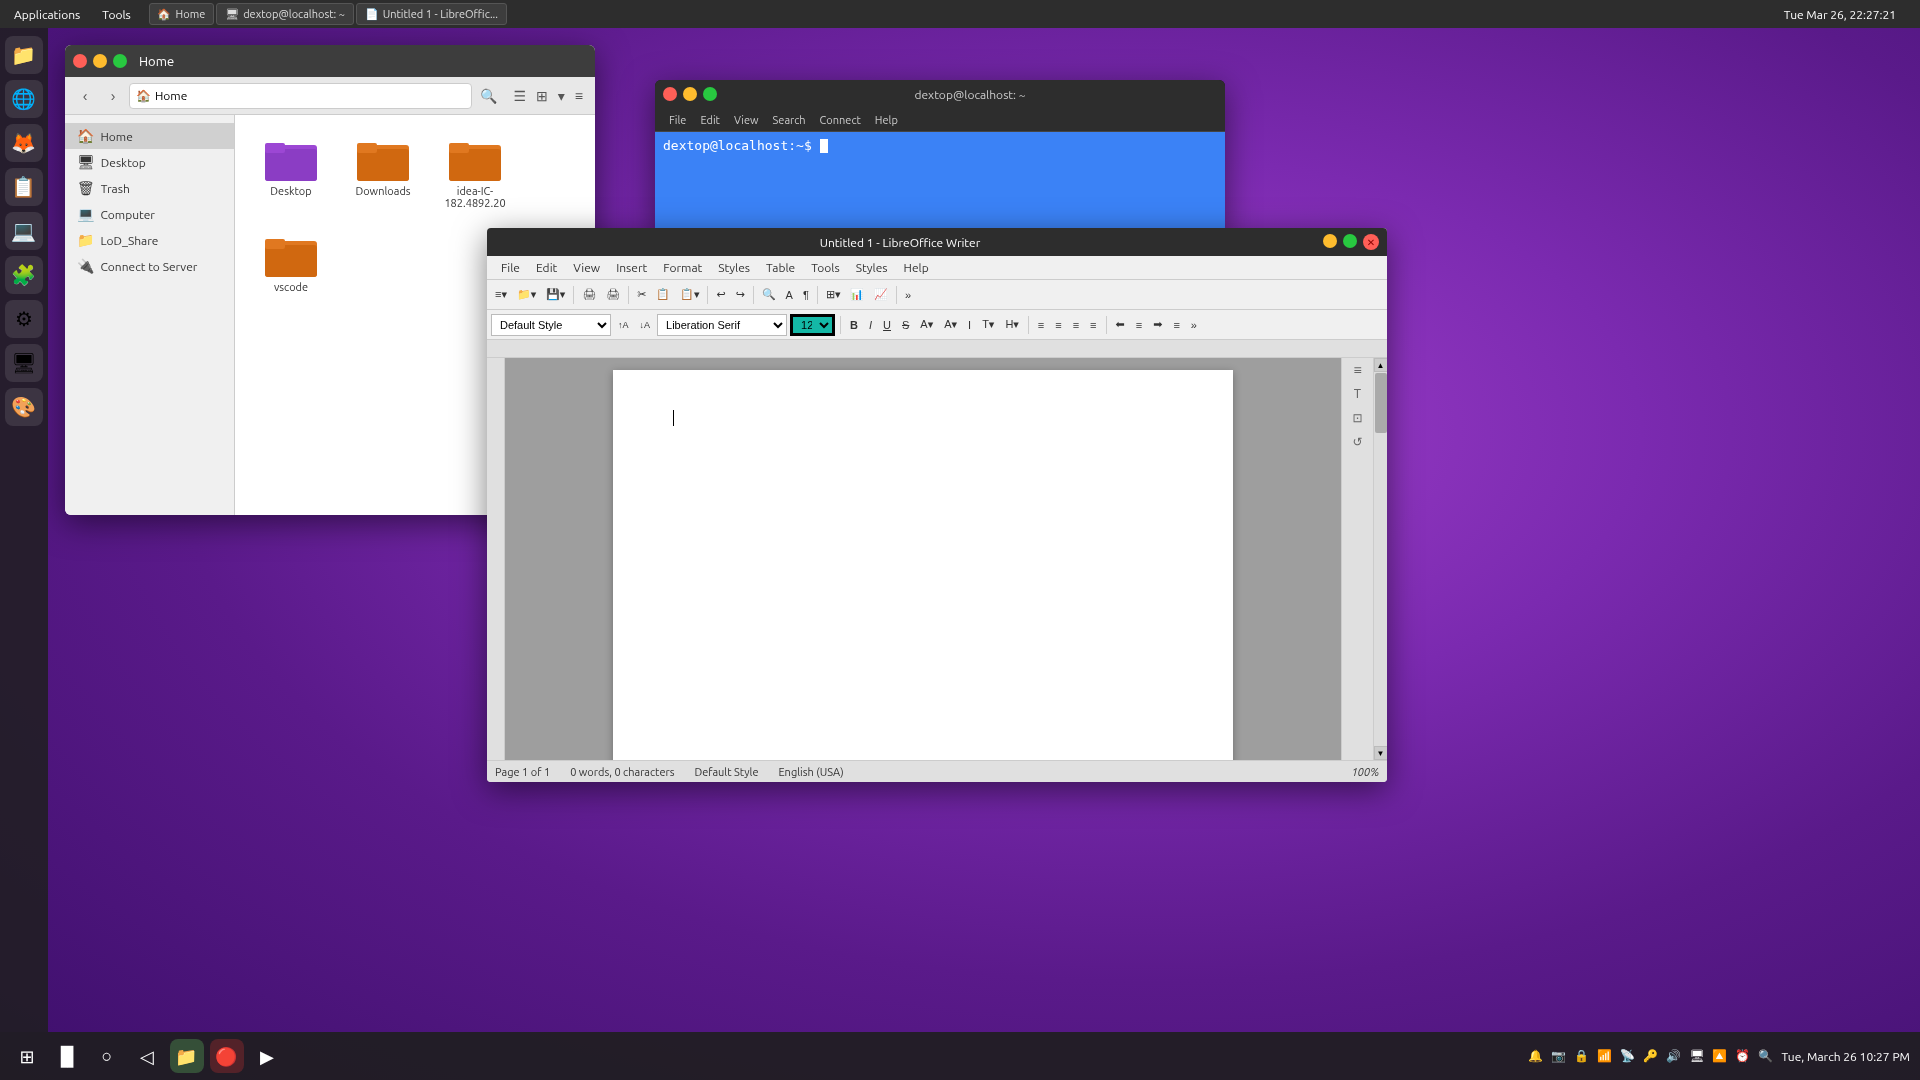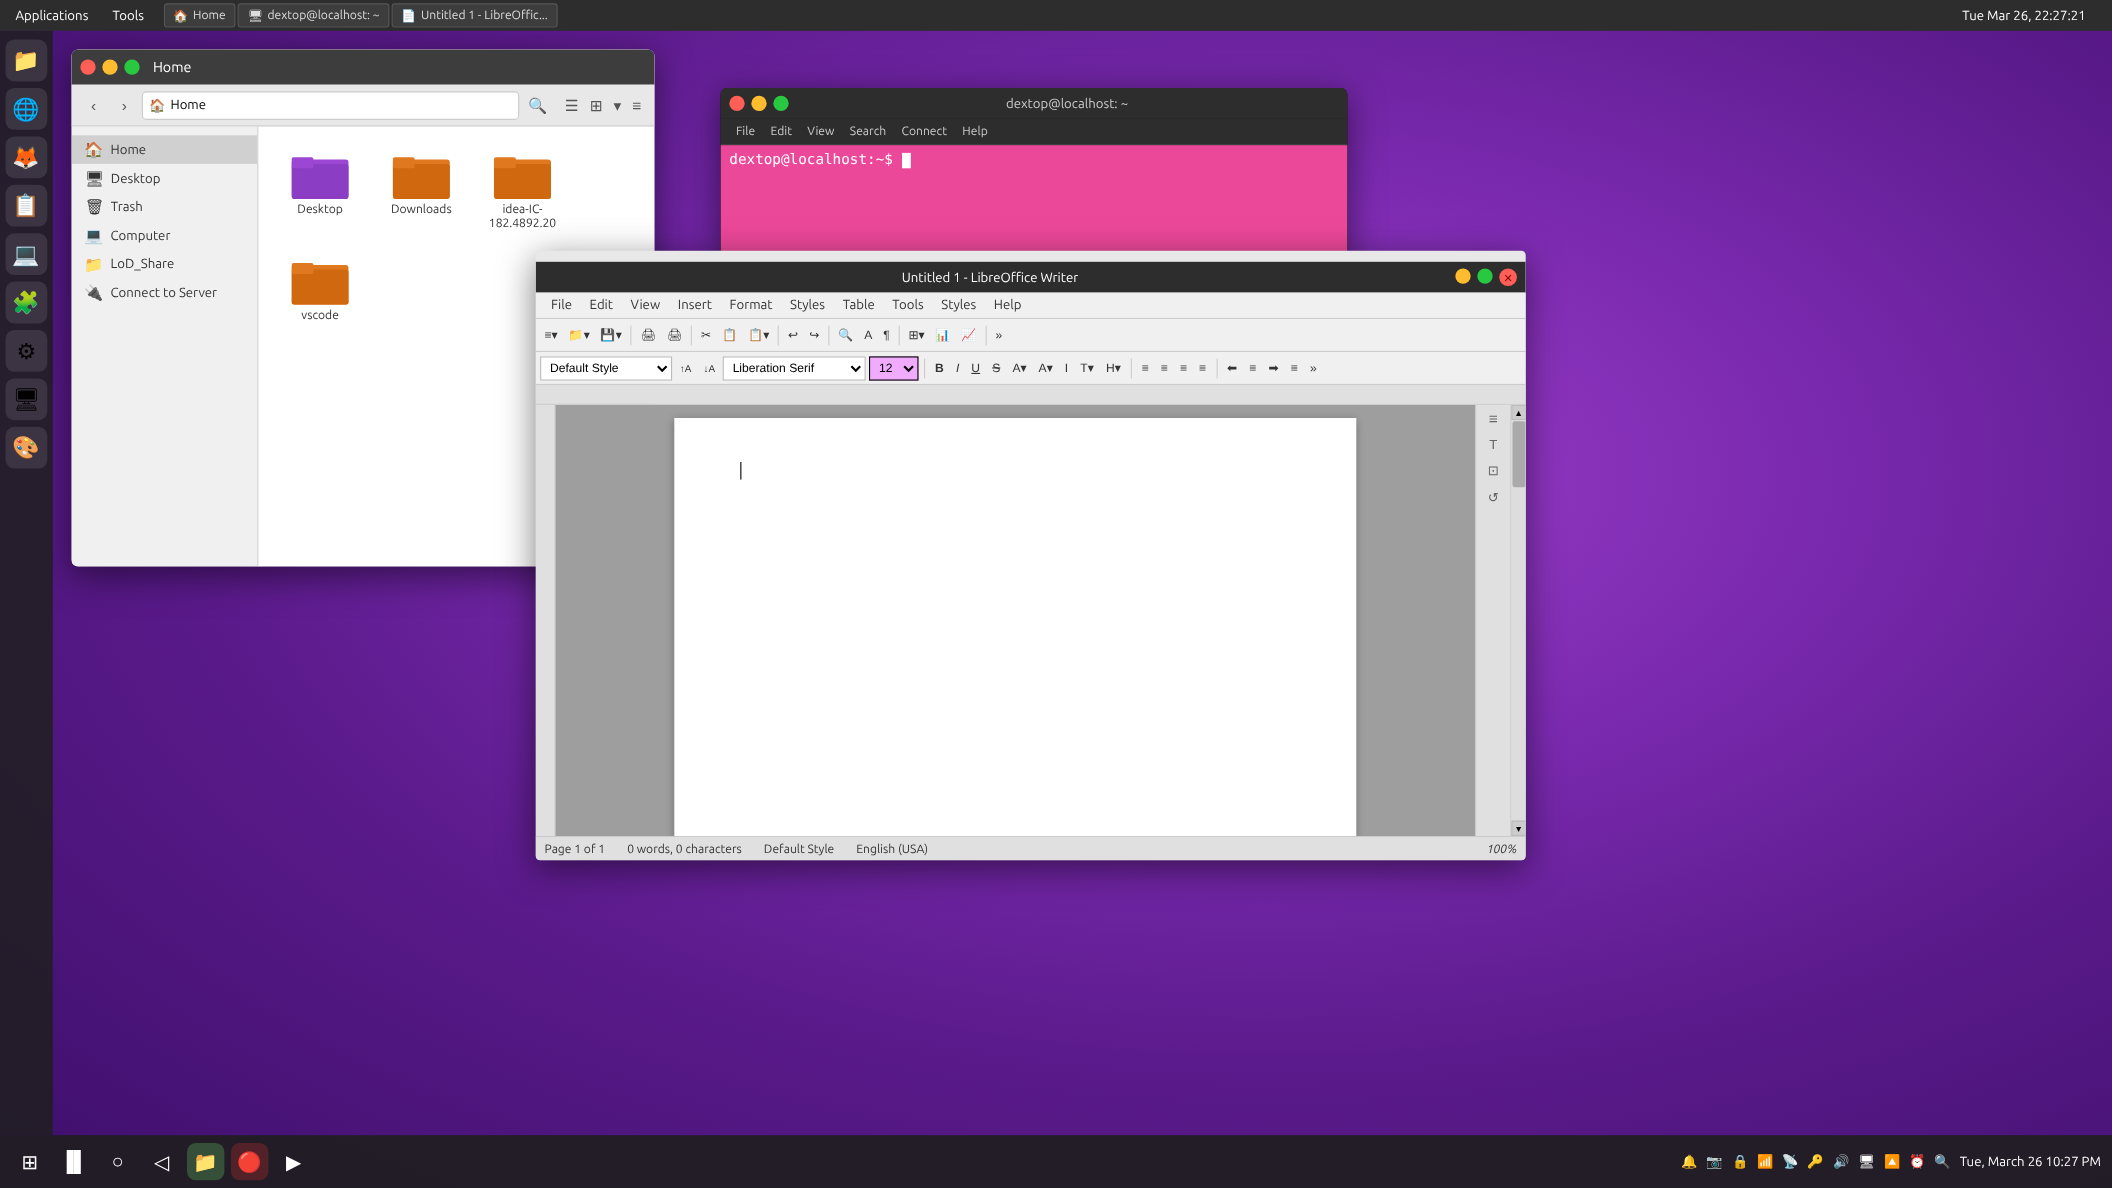--- a/index.html
+++ b/index.html
@@ -304,21 +304,21 @@
       gap: 2px;
     }
     .term-menu-item {
       color: #ccc;
       font-size: 11px;
       padding: 2px 6px;
       cursor: pointer;
     }
     .term-body {
       flex: 1;
-      background: #ec4899;
+      background: #3b82f6;
       color: #f0f0f0;
       font-family: monospace;
       font-size: 13px;
       padding: 6px 8px;
     }
     .term-prompt { color: #fff; }
     .term-cursor {
       display: inline-block;
       width: 8px;
       height: 14px;
@@ -342,21 +342,20 @@
     }
     .lo-titlebar {
       height: 28px;
       background: #2D2D2D;
       display: flex;
       align-items: center;
       padding: 0 8px;
       gap: 18px;
       color: #fff;
       font-size: 12px;
-      margin-top: 10px;
     }
     .lo-wm-btns { display: flex; gap: 6px; margin-left: auto; }
     .lo-close-btn {
       width: 16px; height: 16px;
       background: #ff5f57;
       border-radius: 50%;
       cursor: pointer;
       display: flex; align-items: center; justify-content: center;
       font-size: 10px; color: #800;
     }
@@ -417,22 +416,22 @@
     .lo-font-select {
       height: 22px;
       border: 1px solid #bbb;
       background: #fff;
       font-size: 11px;
       padding: 0 4px;
       width: 130px;
     }
     .lo-size-select {
       height: 22px;
-      border: 1px solid #000000;
-      background: #f0abfc;
+      border: 3px solid #000000;
+      background: #14b8a6;
       font-size: 11px;
       padding: 0 4px;
       width: 45px;
     }
     .lo-ruler {
       height: 18px;
       background: #e0e0e0;
       border-bottom: 1px solid #ccc;
       position: relative;
       overflow: hidden;

